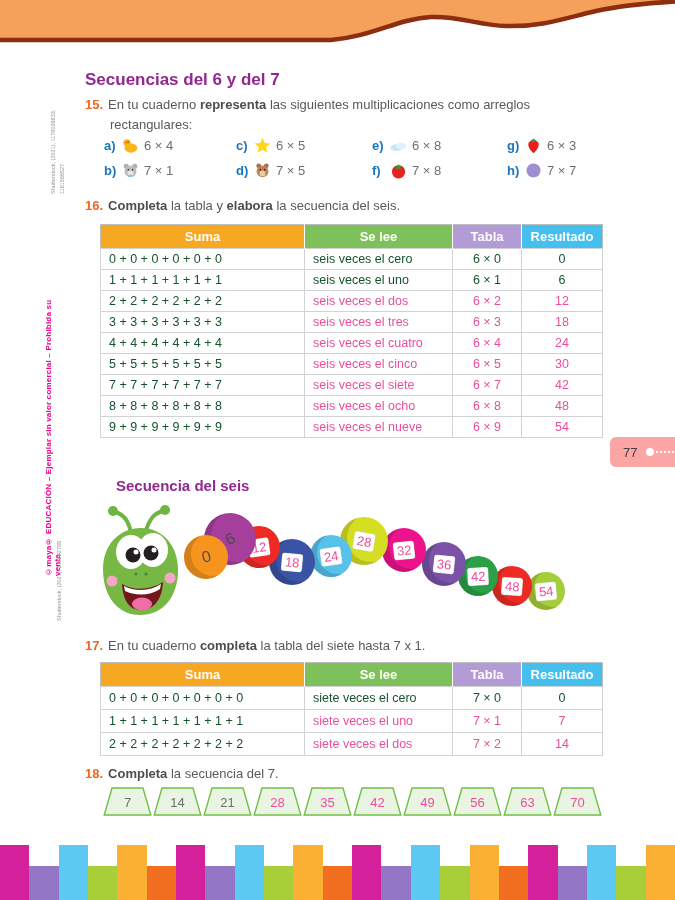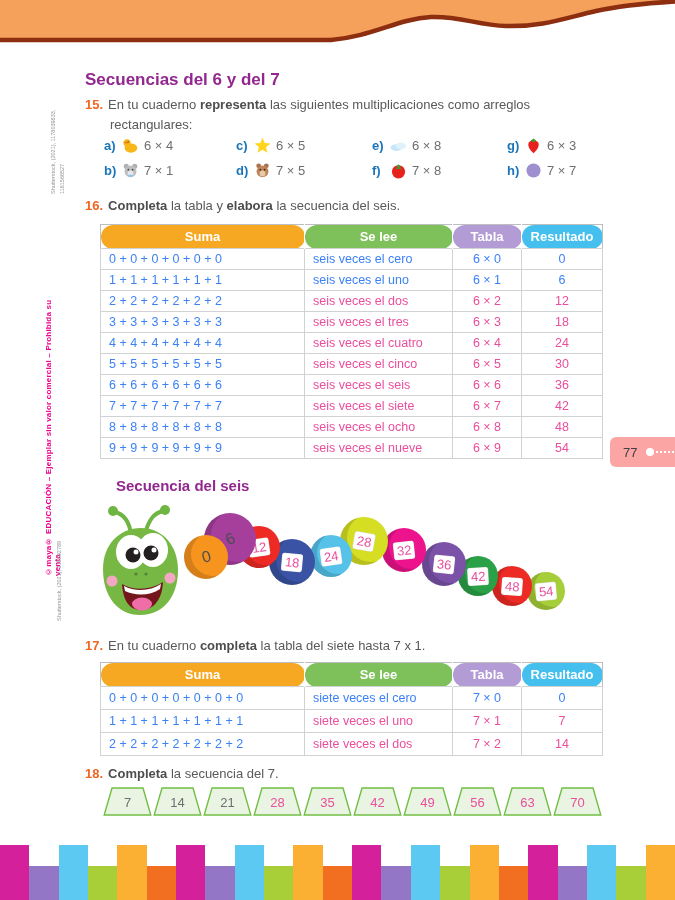--- a/index.html
+++ b/index.html
@@ -36,24 +36,24 @@
   .item .letter{color:#1B75BB;font-weight:bold;width:18px;}
   .item .icon{width:17px;height:17px;margin-right:5px;display:inline-block;}
   .item .icon svg{width:17px;height:17px;display:block;}
 
   
   .mtable{position:absolute;left:100px;border-collapse:collapse;table-layout:fixed;
           width:502px;border:1px solid #BCBEC0;}
   #table6{top:224px;}
   #table7{top:662px;}
   .mtable th{color:#fff;font-weight:bold;font-size:13px;height:21px;text-align:center;
-             border-left:1px solid #fff;border-radius:12px;}
+             border-left:1px solid #fff;}
   .mtable th:first-child{border-left:none;}
   .mtable td{border:1px solid #D0D2D3;font-size:12.5px;height:20px;padding:0 8px;
-             color:#3b82f6;white-space:nowrap;}
+             color:#14532d;white-space:nowrap;}
   #table7 td{height:22px;}
   .mtable td.center{text-align:center;padding:0;}
   .mtable td.pink{color:#EA4E9C;}
 
   
   #caterpillar{position:absolute;left:0;top:495px;width:675px;height:145px;}
   #cater-head{position:absolute;left:95px;top:9px;width:92px;height:118px;z-index:41;}
   .seg{position:absolute;border-radius:50%;display:flex;align-items:center;justify-content:center;
        box-shadow:inset 7px -3px 0 rgba(0,0,0,.14);}
   .seg-label{background:#fff;padding:0 3px;border-radius:2px;line-height:16px;
@@ -228,26 +228,20 @@
         <td>4 + 4 + 4 + 4 + 4 + 4</td>
         <td class="pink">seis veces el cuatro</td>
         <td class="pink center">6 × 4</td>
         <td class="pink center">24</td>
       </tr>
       <tr>
         <td>5 + 5 + 5 + 5 + 5 + 5</td>
         <td class="pink">seis veces el cinco</td>
         <td class="pink center">6 × 5</td>
         <td class="pink center">30</td>
-      </tr>
-      <tr>
-        <td>6 + 6 + 6 + 6 + 6 + 6</td>
-        <td class="pink">seis veces el seis</td>
-        <td class="pink center">6 × 6</td>
-        <td class="pink center">36</td>
       </tr>
       <tr>
         <td>7 + 7 + 7 + 7 + 7 + 7</td>
         <td class="pink">seis veces el siete</td>
         <td class="pink center">6 × 7</td>
         <td class="pink center">42</td>
       </tr>
       <tr>
         <td>8 + 8 + 8 + 8 + 8 + 8</td>
         <td class="pink">seis veces el ocho</td>

